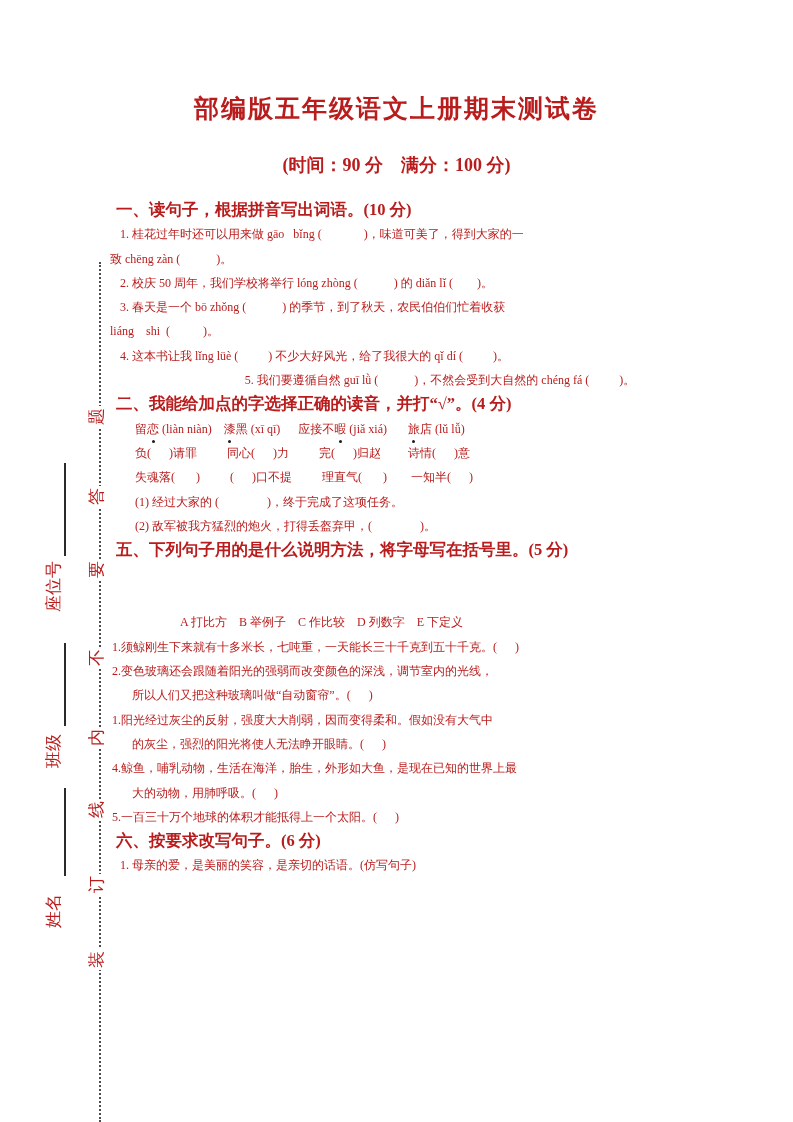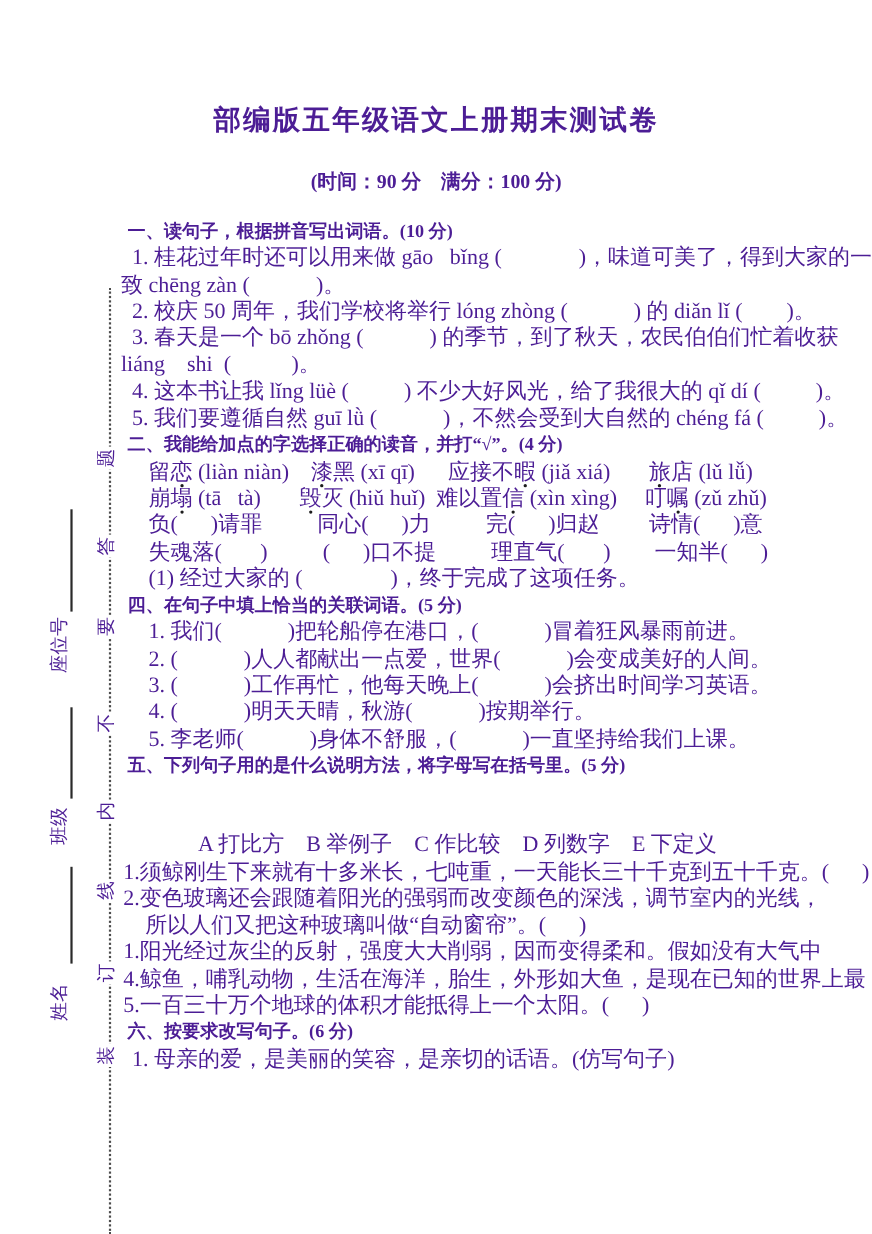--- a/index.html
+++ b/index.html
@@ -1,23 +1,23 @@
 <!DOCTYPE html>
 <html><head>
 <meta charset="utf-8">
 <style>
   html,body{margin:0;padding:0;background:#ffffff;}
   .page{position:relative;width:793px;height:1122px;background:#fff;overflow:hidden;
-        font-family:"Liberation Serif","DejaVu Serif",serif;color:#4c1d95;}
+        font-family:"Liberation Serif","DejaVu Serif",serif;color:#b91c1c;}
   .title{position:absolute;top:92px;left:0;width:793px;text-align:center;
          font-size:25px;font-weight:700;letter-spacing:2px;white-space:pre;}
   .subtitle{position:absolute;top:153px;left:0;width:793px;text-align:center;
             font-size:18px;font-weight:700;white-space:pre;}
   #content{position:absolute;left:110px;top:198px;width:650px;}
-  .line{height:24.3px;line-height:24.3px;font-size:20px;white-space:pre;}
+  .line{height:24.3px;line-height:24.3px;font-size:12px;white-space:pre;}
   .heading{font-weight:700;font-size:16.5px;}
   
   .dt{position:relative;display:inline-block;}
   .dt::after{content:"";position:absolute;left:50%;bottom:-2px;width:3px;height:3px;
              margin-left:-1.5px;border-radius:50%;background:#1c1c1c;}
   
   .binding-line{position:absolute;left:99px;top:262px;height:860px;width:0;
                 border-left:2px dotted #4c4c4c;}
   .bchar{position:absolute;left:88px;transform:rotate(-90deg);transform-origin:0 0;
          font-size:17px;line-height:17px;background:#fff;padding:0 2px;white-space:nowrap;}
@@ -55,43 +55,37 @@
         <div class="line" style="padding-left: 0px;">致 chēng zàn (            )。</div>
         <div class="line" style="padding-left: 10px;">2. 校庆 50 周年，我们学校将举行 lóng zhòng (            ) 的 diǎn lǐ (        )。</div>
         <div class="line" style="padding-left: 10px;">3. 春天是一个 bō zhǒng (            ) 的季节，到了秋天，农民伯伯们忙着收获</div>
         <div class="line" style="padding-left: 0px;">liáng    shi  (           )。</div>
         <div class="line" style="padding-left: 10px;">4. 这本书让我 lǐng lüè (          ) 不少大好风光，给了我很大的 qǐ dí (          )。</div>
         <div class="line" style="padding-left: 10px; text-align: center;">5. 我们要遵循自然 guī lǜ (            )，不然会受到大自然的 chéng fá (          )。</div>
       </div>
       <div>
         <div class="line heading" style="padding-left: 6px;">二、我能给加点的字选择正确的读音，并打“√”。(4 分)</div>
         <div class="line" style="padding-left: 25px;"><span>留</span><span class="dt">恋</span> (liàn niàn)    <span class="dt">漆</span><span>黑</span> (xī qī)      <span>应</span><span>接</span><span>不</span><span class="dt">暇</span> (jiǎ xiá)       <span class="dt">旅</span><span>店</span> (lǔ lǚ)</div>
-        <div class="line" style="padding-left: 25px;"><span>崩</span><span class="dt">塌</span> (tā   tà)       <span class="dt">毁</span><span>灭</span> (hiǔ huǐ)  <span>难</span><span>以</span><span>置</span><span class="dt">信</span> (xìn xìng)     <span>叮</span><span class="dt">嘱</span> (zǔ zhǔ)</div>
       </div>
       <div>
         <div class="line" style="padding-left: 25px;">负(      )请罪          同心(      )力          完(      )归赵         诗情(      )意</div>
         <div class="line" style="padding-left: 25px;">失魂落(       )          (      )口不提          理直气(       )        一知半(      )</div>
         <div class="line" style="padding-left: 25px;">(1) 经过大家的 (                )，终于完成了这项任务。</div>
-      </div>
-      <div>
-        <div class="line heading" style="padding-left: 6px;">四、在句子中填上恰当的关联词语。(5 分)</div>
-        <div class="line" style="padding-left: 25px;">1. 我们(            )把轮船停在港口，(            )冒着狂风暴雨前进。</div>
-        <div class="line" style="padding-left: 25px;">2. (            )人人都献出一点爱，世界(            )会变成美好的人间。</div>
-        <div class="line" style="padding-left: 25px;">3. (            )工作再忙，他每天晚上(            )会挤出时间学习英语。</div>
-        <div class="line" style="padding-left: 25px;">4. (            )明天天晴，秋游(            )按期举行。</div>
-        <div class="line" style="padding-left: 25px;">5. 李老师(            )身体不舒服，(            )一直坚持给我们上课。</div>
+        <div class="line" style="padding-left: 25px;">(2) 敌军被我方猛烈的炮火，打得丢盔弃甲，(                )。</div>
       </div>
       <div>
         <div class="line heading" style="padding-left: 6px;">五、下列句子用的是什么说明方法，将字母写在括号里。(5 分)</div>
         <div class="line" style="padding-left: 70px; margin-top: 48px;">A 打比方    B 举例子    C 作比较    D 列数字    E 下定义</div>
         <div class="line" style="padding-left: 2px;">1.须鲸刚生下来就有十多米长，七吨重，一天能长三十千克到五十千克。(      )</div>
         <div class="line" style="padding-left: 2px;">2.变色玻璃还会跟随着阳光的强弱而改变颜色的深浅，调节室内的光线，</div>
         <div class="line" style="padding-left: 22px;">所以人们又把这种玻璃叫做“自动窗帘”。(      )</div>
         <div class="line" style="padding-left: 2px;">1.阳光经过灰尘的反射，强度大大削弱，因而变得柔和。假如没有大气中</div>
+        <div class="line" style="padding-left: 22px;">的灰尘，强烈的阳光将使人无法睁开眼睛。(      )</div>
         <div class="line" style="padding-left: 2px;">4.鲸鱼，哺乳动物，生活在海洋，胎生，外形如大鱼，是现在已知的世界上最</div>
+        <div class="line" style="padding-left: 22px;">大的动物，用肺呼吸。(      )</div>
         <div class="line" style="padding-left: 2px;">5.一百三十万个地球的体积才能抵得上一个太阳。(      )</div>
       </div>
       <div>
         <div class="line heading" style="padding-left: 6px;">六、按要求改写句子。(6 分)</div>
         <div class="line" style="padding-left: 10px;">1. 母亲的爱，是美丽的笑容，是亲切的话语。(仿写句子)</div>
       </div>
     </div>
 </div>
 
 </body></html>

